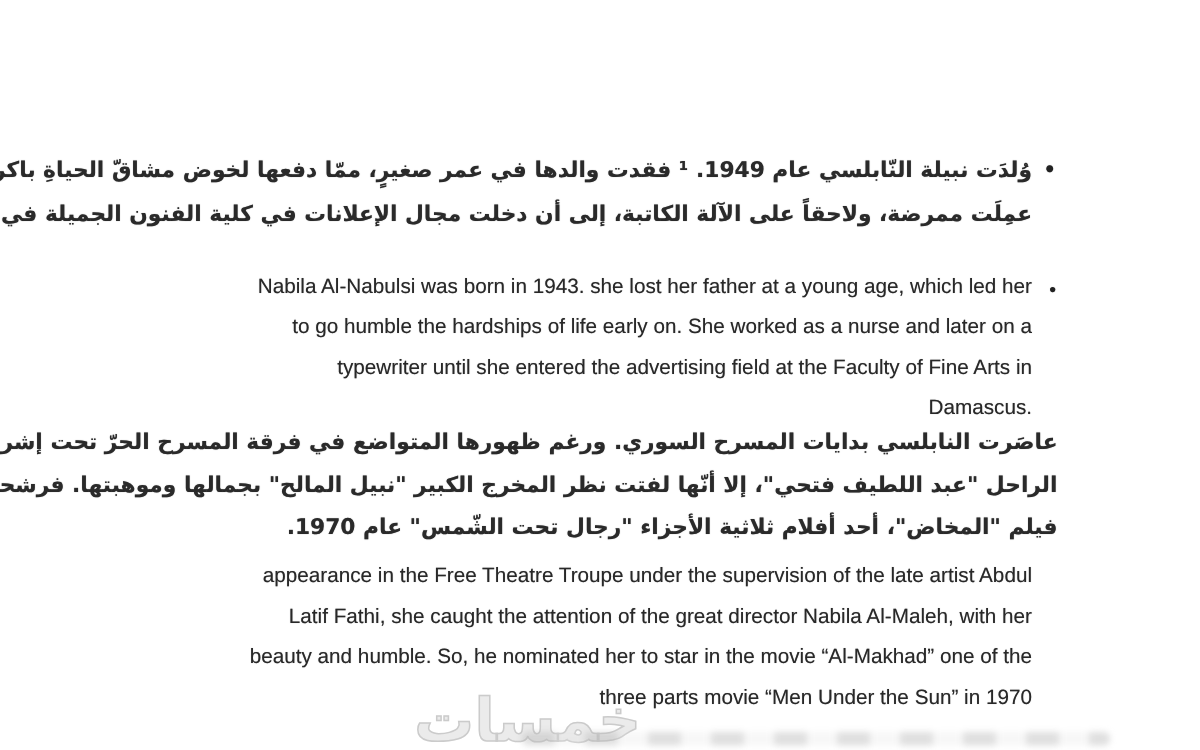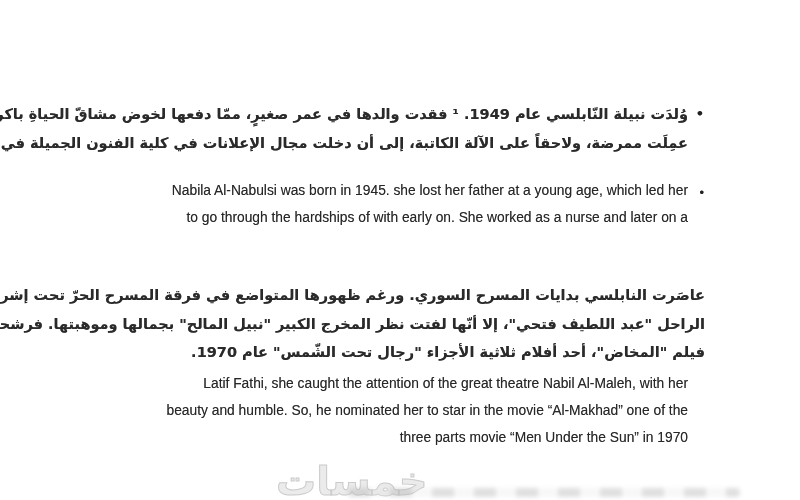--- a/index.html
+++ b/index.html
@@ -83,32 +83,35 @@
   <div class="content">
 
     <div class="block ar bullet-item" style="top:100px">
       <span class="bullet">•</span>
       <div class="line">وُلدَت نبيلة النّابلسي عام 1949. ¹ فقدت والدها في عمر صغيرٍ، ممّا دفعها لخوض مشاقّ الحياةِ باكراً. إذ</div>
       <div class="line">عمِلَت ممرضة، ولاحقاً على الآلة الكاتبة، إلى أن دخلت مجال الإعلانات في كلية الفنون الجميلة في دمشق.</div>
     </div>
 
     <div class="block en bullet-item" style="top:177px">
       <span class="bullet" style="top:2px">•</span>
-      <div class="line">Nabila Al-Nabulsi was born in 1945. she lost her father at a young age, which led her</div>
-      <div class="line">to go through the hardships of with early on. She worked as a nurse and later on a</div>
+      <div class="line">Nabila Al-Nabulsi was born in 1943. she lost her father at a young age, which led her</div>
+      <div class="line">to go humble the hardships of life early on. She worked as a nurse and later on a</div>
+      <div class="line">typewriter until she entered the advertising field at the Faculty of Fine Arts in</div>
+      <div class="line">Damascus.</div>
     </div>
 
     <div class="block ar" style="top:281px">
       <div class="line">عاصَرت النابلسي بدايات المسرح السوري. ورغم ظهورها المتواضع في فرقة المسرح الحرّ تحت إشراف الفنان</div>
       <div class="line">الراحل "عبد اللطيف فتحي"، إلا أنّها لفتت نظر المخرج الكبير "نبيل المالح" بجمالها وموهبتها. فرشحها لبطولة</div>
       <div class="line">فيلم "المخاض"، أحد أفلام ثلاثية الأجزاء "رجال تحت الشّمس" عام 1970.</div>
     </div>
 
     <div class="block en" style="top:370px; padding-right:17px">
-      <div class="line">Latif Fathi, she caught the attention of the great theatre Nabil Al-Maleh, with her</div>
+      <div class="line">appearance in the Free Theatre Troupe under the supervision of the late artist Abdul</div>
+      <div class="line">Latif Fathi, she caught the attention of the great director Nabila Al-Maleh, with her</div>
       <div class="line">beauty and humble. So, he nominated her to star in the movie “Al-Makhad” one of the</div>
       <div class="line">three parts movie “Men Under the Sun” in 1970</div>
     </div>
 
   </div>
 
   <div class="watermark">خمسات</div>
   <div class="noise-band"></div>
 </div>
 

